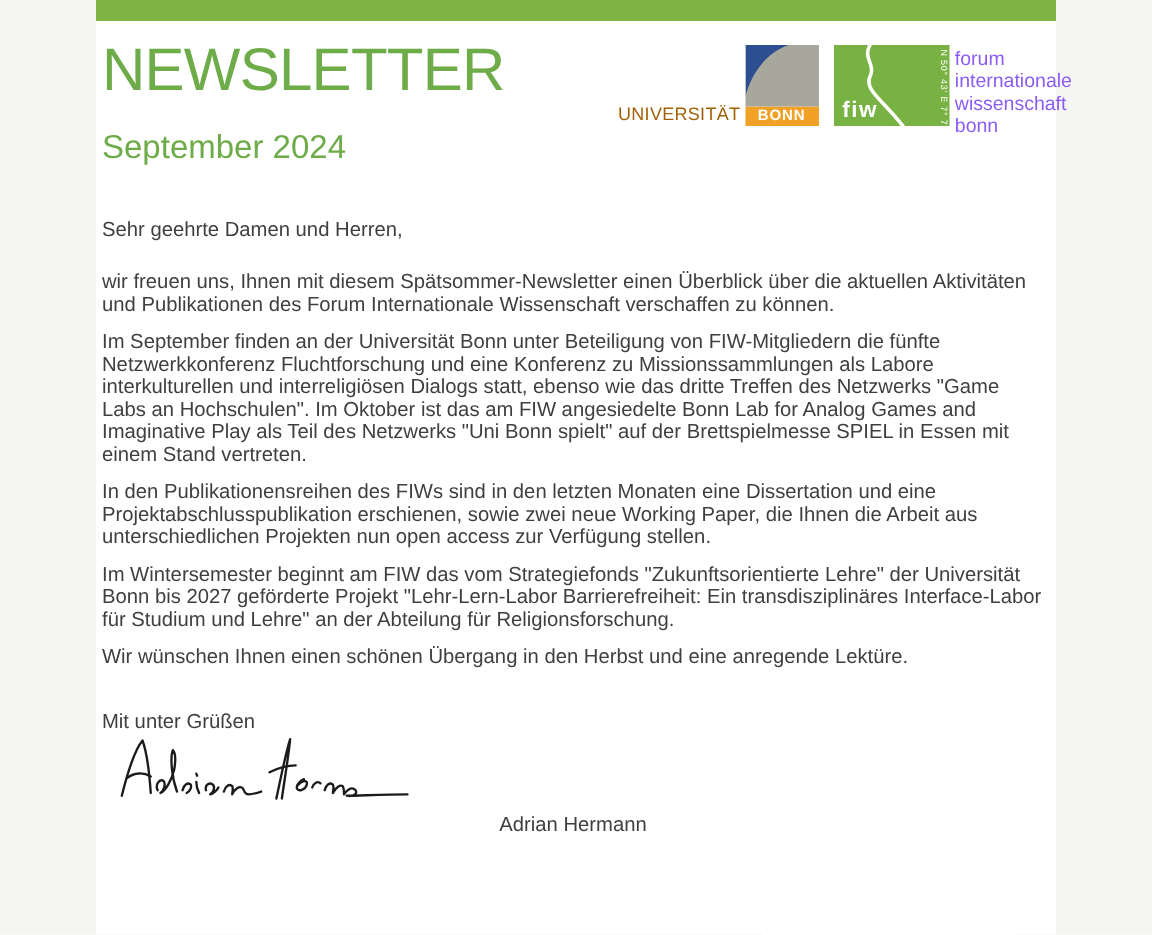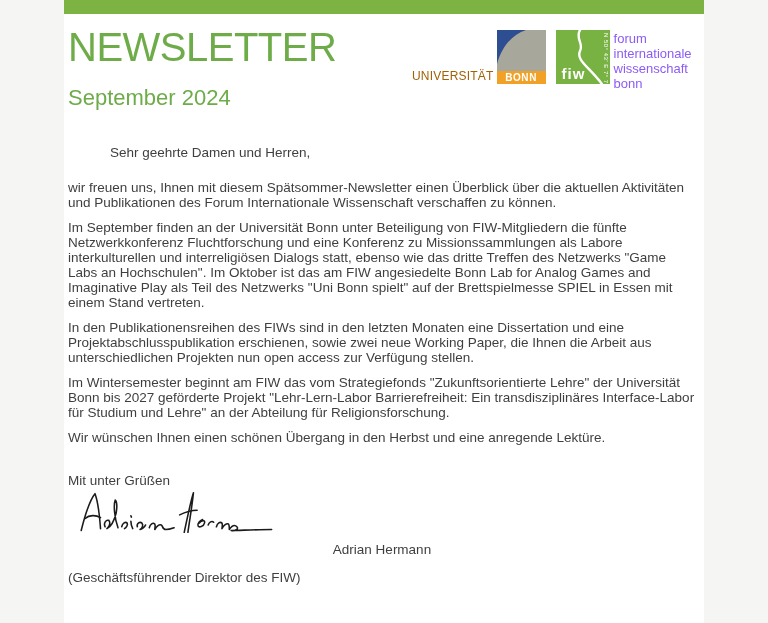--- a/index.html
+++ b/index.html
@@ -39,21 +39,21 @@
   }
   .uni-square { width: 49px; height: 54px; flex: none; }
   .uni-top { height: 41px; background: #a7a79c; position: relative; overflow: hidden; }
   .uni-top svg { position: absolute; left: 0; top: 0; }
   .uni-bar {
     height: 13px; background: #f1a126;
     color: #fff; font-weight: bold; font-size: 10px; letter-spacing: 0.6px;
     display: flex; align-items: center; justify-content: center;
   }
   .fiw-square {
-    width: 54px; height: 54px; flex: none;
+    width: 77px; height: 54px; flex: none;
     background: #78b242; margin-left: 10px; position: relative; overflow: hidden;
   }
   .fiw-square svg { position: absolute; left: 0; top: 0; }
   .fiw-abbrev {
     position: absolute; left: 6px; bottom: 2px;
     color: #fff; font-weight: bold; font-size: 15px; letter-spacing: 1px;
   }
   .fiw-coords {
     position: absolute; right: 1px; top: 3px;
     writing-mode: vertical-rl;
@@ -64,21 +64,21 @@
     font-size: 13px; line-height: 15px; color: #8b5cf6;
   }
 
   
   .bodycopy { max-width: 628px; }
   .bodycopy p {
     margin: 0 0 10px 0;
     font-size: 13.5px; line-height: 15px;
     color: #3f3f3f;
   }
-  p.salutation { margin-top: 35px; margin-bottom: 20px; margin-left: 42px; }
+  p.salutation { margin-top: 35px; margin-bottom: 20px; }
   p.wish { margin-bottom: 28px; }
   p.closing { margin-bottom: 0; }
 
   .signature { display: block; margin-top: 2px; }
   p.signer-name { margin-top: 6px; margin-bottom: 0; text-align: center; }
   p.signer-role { margin-top: 13px; margin-bottom: 0; }
 </style>
 </head>
 <body>
 
@@ -140,17 +140,16 @@
             <path d="M79,41 C80,37 83,35 85,37 C86,39 85,41 85,43 C87,39 90,37 92,38 C94,39 93,43 97,43 C100,43 103,42 106,41"></path>
             <path d="M117,46 C120,32 124,12 127,3 C126,14 123,32 121,46"></path>
             <path d="M112,27 C120,23 127,22 131,22"></path>
             <path d="M133,36 C137,32 140,33 139,36 C138,40 133,41 132,39 C131,37 134,33 137,32"></path>
             <path d="M143,38 C144,35 147,33 149,35"></path>
             <path d="M152,40 C153,36 156,34 158,36 C159,38 158,40 158,42 C160,38 163,36 165,37 C166,38 166,41 166,43 C168,40 171,38 173,39 C178,42 172,45 168,44 C176,44 195,43 212,43"></path>
           </g>
         </svg>
 
         <p class="signer-name">Adrian Hermann</p>
-        <p class="signer-role">(Geschäftsführender Direktor des FIW)</p>
       </div>
     </div>
   </div>
 </div>
 
 </body></html>

